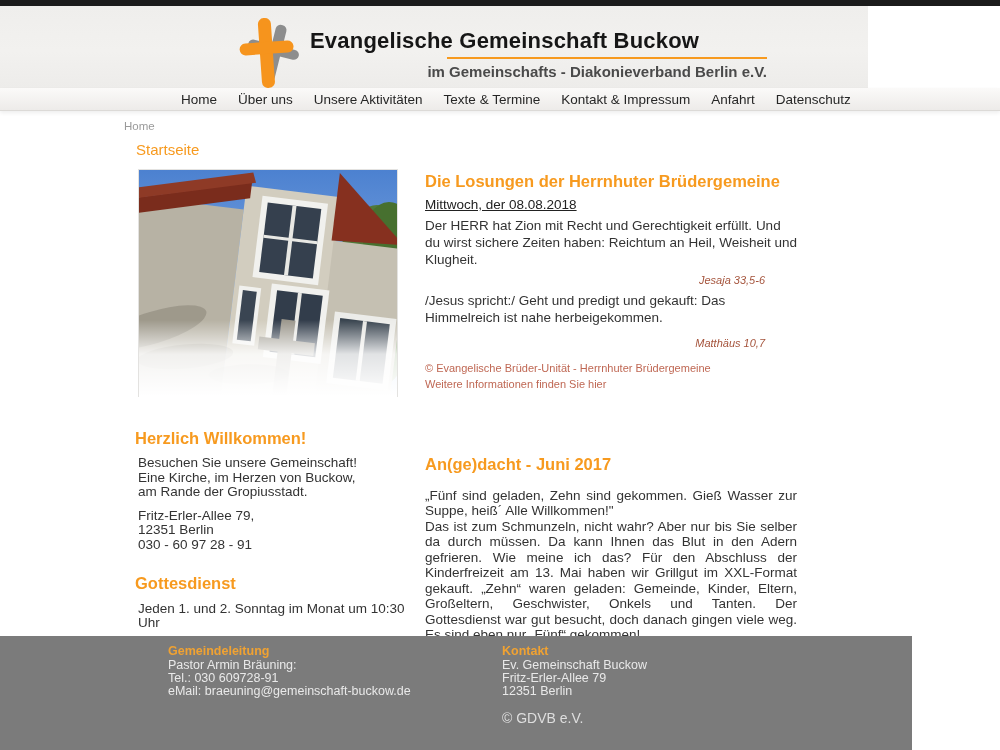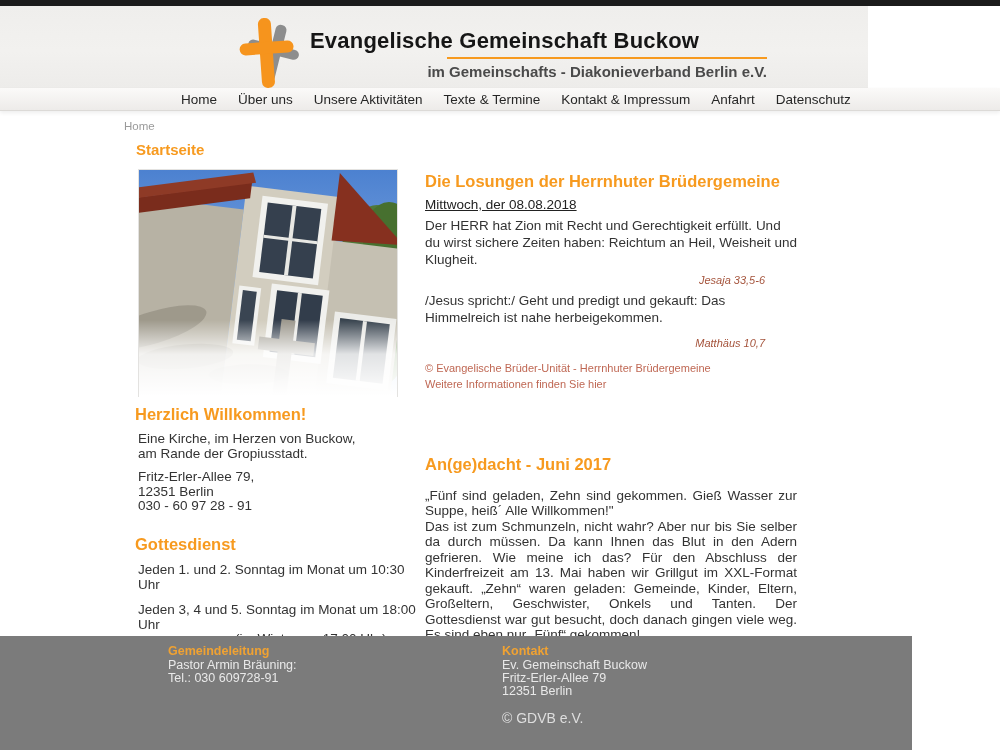--- a/index.html
+++ b/index.html
@@ -21,25 +21,25 @@
   .navbar{position:absolute;left:0;top:88px;width:1000px;height:22px;
     background:linear-gradient(#fbfaf9,#edebe9);
     border-bottom:1px solid #dcdad7;
     box-shadow:0 2px 4px rgba(0,0,0,0.07);
     display:flex;align-items:center;}
   .navbar .nav-item{margin-left:21px;font-size:13.5px;color:#262626;cursor:pointer;text-decoration:none;}
   .navbar .nav-item:first-child{margin-left:181px;}
   .breadcrumb{position:absolute;left:124px;top:120px;font-size:11.5px;color:#9a9a9a;}
   
   .leftcol{position:absolute;left:135px;top:141px;width:290px;}
-  .page-heading{font-size:15px;font-weight:bold;color:#F79A1F;margin:0 0 0 1px;}
+  .page-heading{font-size:15px;font-weight:normal;color:#F79A1F;margin:0 0 0 1px;}
   .photo-frame{margin-top:11px;margin-left:3px;width:260px;height:228px;
     border:1px solid #e3e2e0;border-bottom:none;box-sizing:border-box;background:#fff;}
   .section-heading{font-size:16.5px;font-weight:bold;color:#F79A1F;margin:0;}
-  .welcome-head{margin-top:8px;}
+  .welcome-head{margin-top:32px;}
   .text13{font-size:13.5px;color:#333;line-height:14.6px;margin:0 0 0 3px;}
   .welcome-lines{margin-top:8px;}
   .address-lines{margin-top:9px;}
   .service-head{margin-top:21px;}
   .service-line1{margin-top:9px;}
   .service-line2{margin-top:11px;}
   .service-line3{margin-left:100px;}
   
   .rightcol{position:absolute;left:425px;top:172px;width:372px;}
   .losung-heading{font-size:16.5px;font-weight:bold;color:#F79A1F;margin:0;}
@@ -155,20 +155,21 @@
       <rect x="0" y="150" width="258" height="76" fill="url(#fade)"></rect>
       <g opacity="0.18" transform="translate(0,226) scale(1,-0.35) translate(0,-640)">
         <rect x="95" y="415" width="95" height="225" fill="#8d897d"></rect>
         <rect x="146" y="430" width="14" height="80" fill="#6f6b61"></rect>
       </g>
     </svg>
   </div>
 
   <h2 class="section-heading welcome-head">Herzlich Willkommen!</h2>
   <div class="text13 welcome-lines">
+    <div>Besuchen Sie unsere Gemeinschaft!</div>
     <div>Eine Kirche, im Herzen von Buckow,</div>
     <div>am Rande der Gropiusstadt.</div>
   </div>
   <div class="text13 address-lines">
     <div>Fritz-Erler-Allee 79,</div>
     <div>12351 Berlin</div>
     <div>030 - 60 97 28 - 91</div>
   </div>
 
   <h2 class="section-heading service-head">Gottesdienst</h2>
@@ -191,20 +192,21 @@
   <div class="andacht-text">„Fünf sind geladen, Zehn sind gekommen. Gieß Wasser zur Suppe, heiß´ Alle Willkommen!"</div>
   <div class="andacht-text" style="margin-top:0;">Das ist zum Schmunzeln, nicht wahr? Aber nur bis Sie selber da durch müssen. Da kann Ihnen das Blut in den Adern gefrieren. Wie meine ich das? Für den Abschluss der Kinderfreizeit am 13. Mai haben wir Grillgut im XXL-Format gekauft. „Zehn“ waren geladen: Gemeinde, Kinder, Eltern, Großeltern, Geschwister, Onkels und Tanten. Der Gottesdienst war gut besucht, doch danach gingen viele weg. Es sind eben nur „Fünf“ gekommen!</div>
   <a class="read-more">Weiterlesen...</a>
 </div>
 
 <div class="footer">
   <div class="footer-col left">
     <div class="footer-heading">Gemeindeleitung</div>
     <div class="footer-line">Pastor Armin Bräuning:</div>
     <div class="footer-line">Tel.: 030 609728-91</div>
+    <div class="footer-line">eMail: braeuning@gemeinschaft-buckow.de</div>
   </div>
   <div class="footer-col right">
     <div class="footer-heading">Kontakt</div>
     <div class="footer-line">Ev. Gemeinschaft Buckow</div>
     <div class="footer-line">Fritz-Erler-Allee 79</div>
     <div class="footer-line">12351 Berlin</div>
     <div class="footer-copy">© GDVB e.V.</div>
   </div>
 </div>
 

